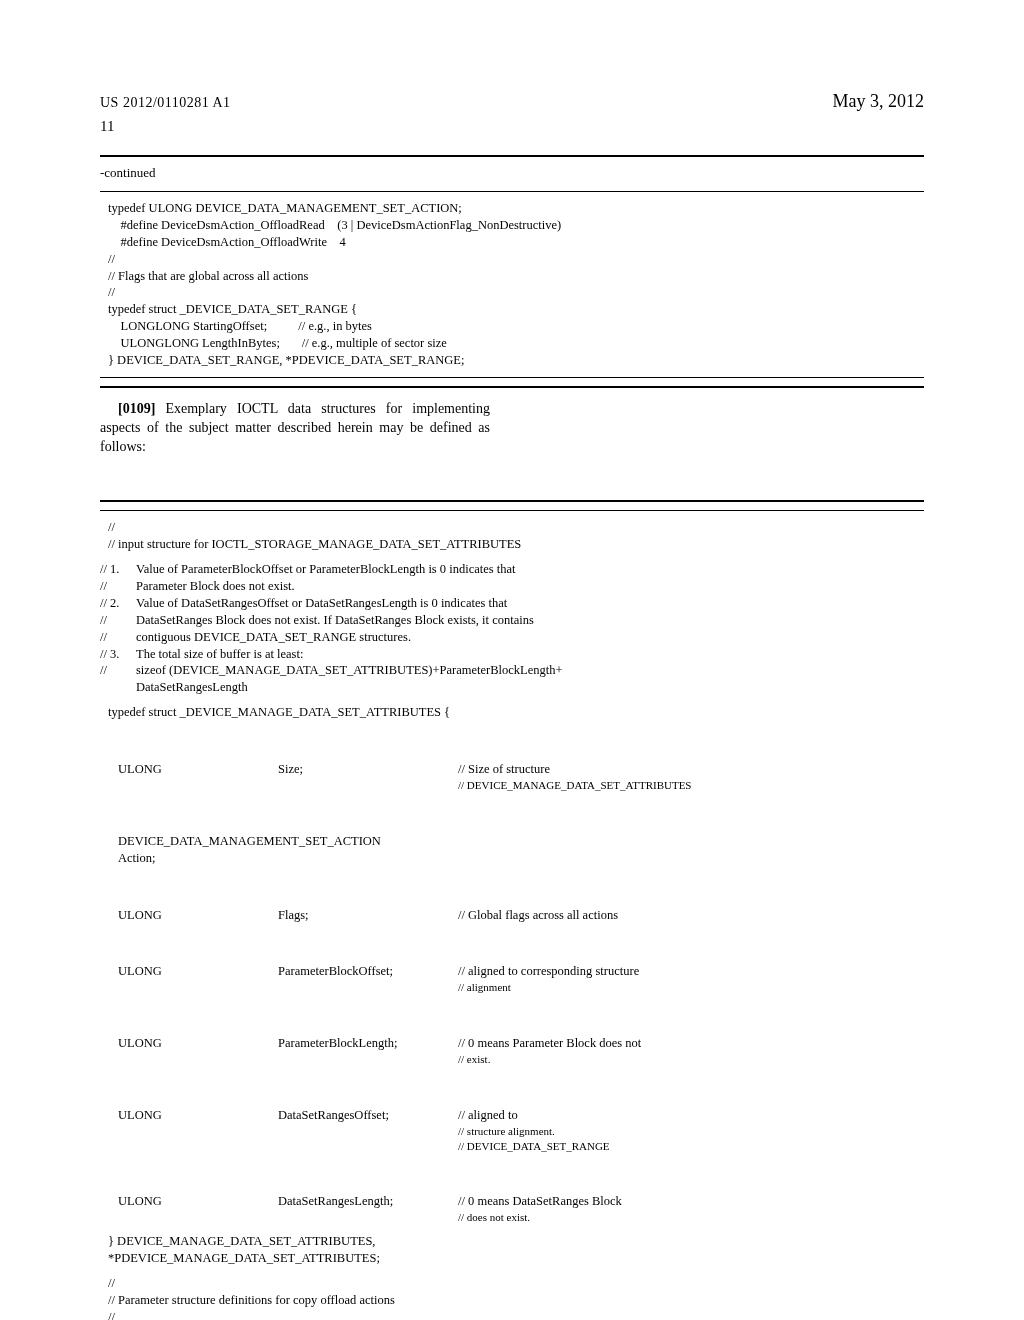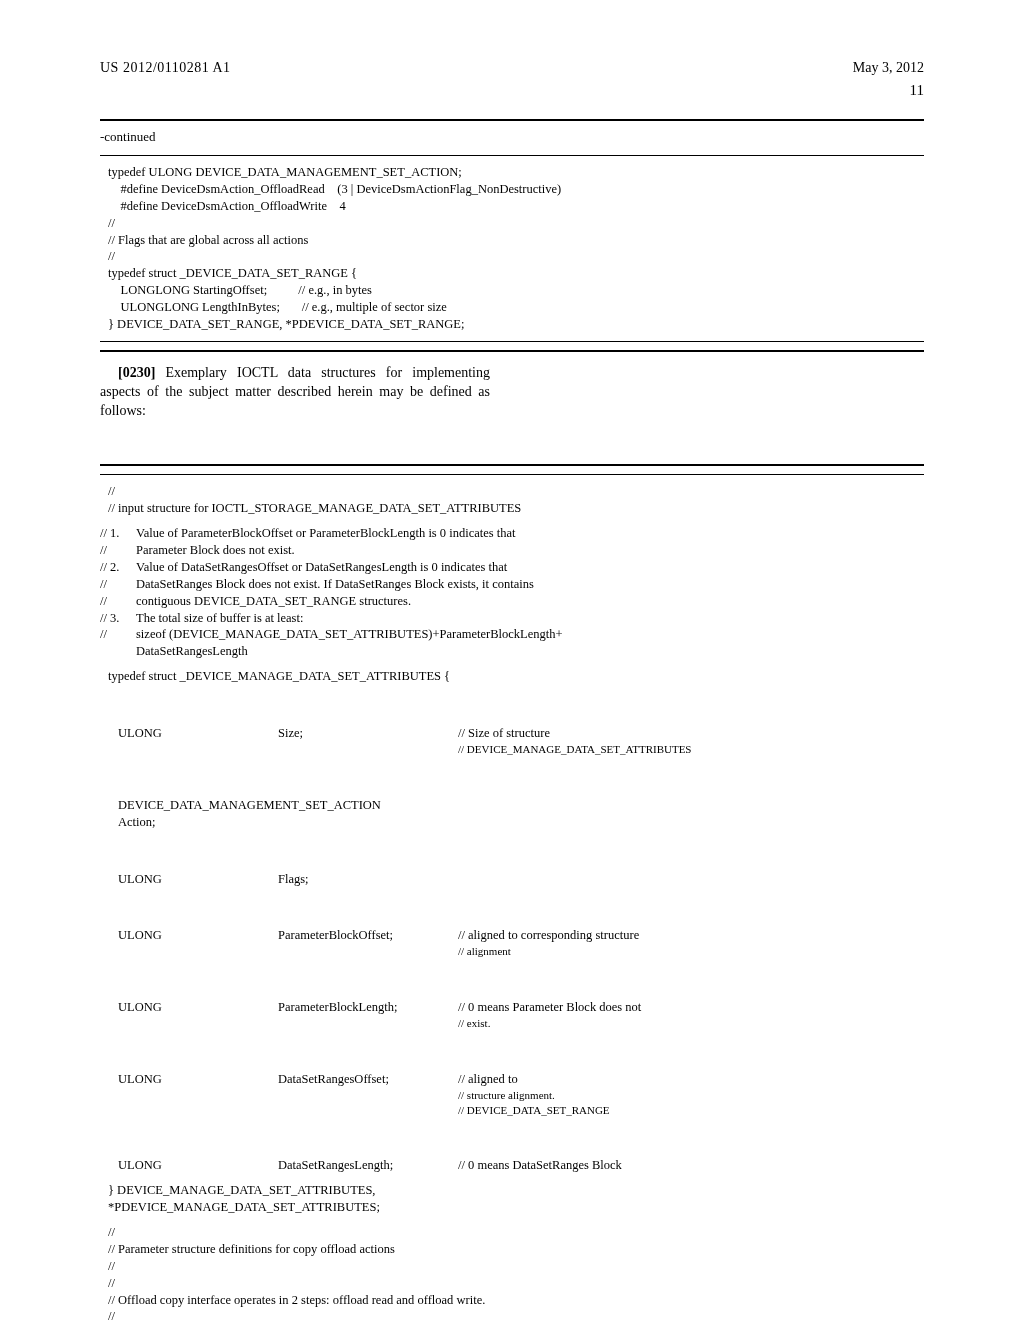--- a/index.html
+++ b/index.html
@@ -18,24 +18,25 @@
     justify-content: space-between;
     align-items: baseline;
     border-bottom: none;
     margin-bottom: 4px;
   }
   .pub-number {
     font-size: 14px;
     letter-spacing: 0.5px;
   }
   .pub-date {
-    font-size: 14px;
+    font-size: 18px;
+    margin-top: 31px;
   }
   .page-number {
-    text-align: right;
+    text-align: left;
     font-size: 15px;
     margin: 6px 0 20px 0;
   }
   .hr-thick {
     border: none;
     border-top: 2px solid #000;
     margin: 8px 0;
   }
   .hr-thin {
     border: none;
@@ -116,21 +117,21 @@
 //
 typedef struct _DEVICE_DATA_SET_RANGE {
     LONGLONG StartingOffset;          // e.g., in bytes
     ULONGLONG LengthInBytes;       // e.g., multiple of sector size
 } DEVICE_DATA_SET_RANGE, *PDEVICE_DATA_SET_RANGE;</pre>
 
   <hr class="hr-thin">
   <hr class="hr-thick">
 
   <div class="para">
-    <span class="para-indent"></span><span class="para-num">[0230]</span>
+    <span class="para-indent"></span><span class="para-num">[0109]</span>
     <span>Exemplary IOCTL data structures for implementing aspects of the subject matter described herein may be defined as follows:</span>
   </div>
 
   <div class="section-divider">
     <hr class="hr-thick">
     <hr class="hr-thin">
   </div>
 
   <div>
     <pre class="code-block"><span>//</span>
@@ -181,20 +182,21 @@
         <div class="struct-row">
           <div class="sr-indent"></div>
           <div class="sr-type">DEVICE_DATA_MANAGEMENT_SET_ACTION Action;</div>
           <div class="sr-name"></div>
           <div class="sr-comment"></div>
         </div>
         <div class="struct-row">
           <div class="sr-indent"></div>
           <div class="sr-type">ULONG</div>
           <div class="sr-name">Flags;</div>
+          <div class="sr-comment">// Global flags across all actions</div>
         </div>
         <div class="struct-row">
           <div class="sr-indent"></div>
           <div class="sr-type">ULONG</div>
           <div class="sr-name">ParameterBlockOffset;</div>
           <div class="sr-comment">// aligned to corresponding structure</div>
         </div>
         <div class="sr-comment-cont">// alignment</div>
         <div class="struct-row">
           <div class="sr-indent"></div>
@@ -210,20 +212,21 @@
           <div class="sr-comment">// aligned to</div>
         </div>
         <div class="sr-comment-cont">// structure alignment.</div>
         <div class="sr-comment-cont">// DEVICE_DATA_SET_RANGE</div>
         <div class="struct-row">
           <div class="sr-indent"></div>
           <div class="sr-type">ULONG</div>
           <div class="sr-name">DataSetRangesLength;</div>
           <div class="sr-comment">// 0 means DataSetRanges Block</div>
         </div>
+        <div class="sr-comment-cont">// does not exist.</div>
       </div>
     <pre class="code-block">} DEVICE_MANAGE_DATA_SET_ATTRIBUTES,
 *PDEVICE_MANAGE_DATA_SET_ATTRIBUTES;</pre>
     <pre class="code-block">//
 // Parameter structure definitions for copy offload actions
 //
 //
 // Offload copy interface operates in 2 steps: offload read and offload write.
 //
 // Input for OffloadRead action is set of extents in DSM structure

